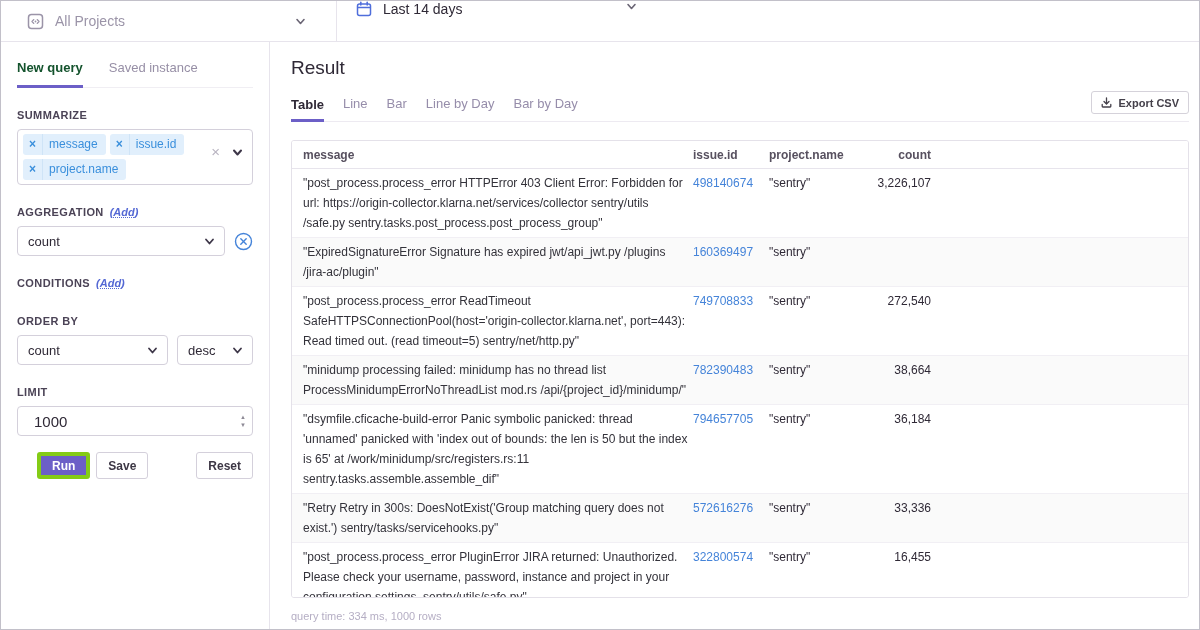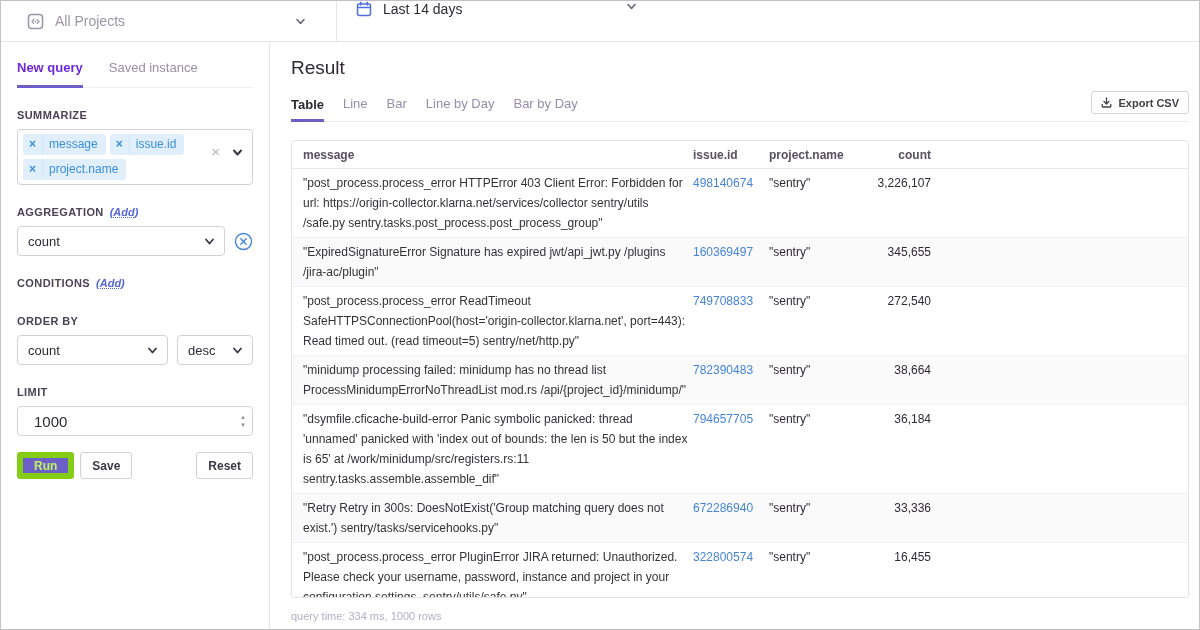--- a/index.html
+++ b/index.html
@@ -17,42 +17,42 @@
   .chev polyline { fill:none; stroke:#6b6675; stroke-width:1.6; stroke-linecap:round; stroke-linejoin:round; }
 
   
   .body-row { flex:1; display:flex; min-height:0; }
   .sidebar { width:269px; min-width:269px; border-right:1px solid #e7e4ec; padding:0 16px; background:#fff; }
   .main { flex:1; padding:0 10px 0 21px; min-width:0; }
 
   
   .sb-tabs { display:flex; gap:26px; padding-top:18px; border-bottom:1px solid #f0eef3; }
   .sb-tab { font-size:13px; color:#978fa6; padding-bottom:10px; cursor:pointer; }
-  .sb-tab.active { color:#6d28d9; font-weight:700; border-bottom:3px solid #6c5fc7; margin-bottom:-1px; }
+  .sb-tab.active { color:#14532d; font-weight:700; border-bottom:3px solid #6c5fc7; margin-bottom:-1px; }
   .sec-label { margin-top:21px; font-size:11px; font-weight:700; color:#4b4356; letter-spacing:.4px; display:flex; align-items:center; gap:6px; }
   .add-link { font-size:11px; font-weight:700; font-style:italic; color:#5468d4; text-decoration:underline dotted; cursor:pointer; letter-spacing:0; }
   .multiselect { margin-top:8px; border:1px solid #d4d0db; border-radius:4px; min-height:46px; padding:4px 52px 4px 5px; position:relative; display:flex; flex-wrap:wrap; gap:4px; align-content:flex-start; background:#fff; }
   .pill { display:inline-flex; background:#e1effc; border-radius:3px; font-size:12px; color:#3a8fdc; overflow:hidden; align-items:stretch; }
   .pill-x { padding:3px 6px 4px; border-right:1px solid #cfe4f7; cursor:pointer; font-weight:700; }
   .pill-label { padding:3px 8px 4px 6px; }
   .ms-clear { position:absolute; right:32px; top:14px; color:#b9b4c1; font-size:15px; line-height:15px; cursor:pointer; }
   .ms-chev { position:absolute; right:9px; top:17px; }
   .ms-chev polyline { stroke:#3d3648; stroke-width:2; }
   .field-row { margin-top:8px; display:flex; align-items:center; gap:9px; }
   .select { flex:1; height:30px; border:1px solid #d4d0db; border-radius:4px; background:#fff; display:flex; align-items:center; justify-content:space-between; padding:0 9px 0 10px; font-size:13px; color:#2f2936; cursor:pointer; }
   .select .chev polyline { stroke:#3d3648; stroke-width:1.8; }
   .select.small { flex:none; width:76px; }
   .circled-x { width:19px; height:19px; flex:none; cursor:pointer; }
   .muted-text { margin-top:10px; font-size:13px; color:#b9b2c3; }
   .limit-wrap { margin-top:8px; position:relative; }
   .limit-input { width:100%; height:30px; border:1px solid #d4d0db; border-radius:4px; padding:0 22px 0 16px; font-size:15px; color:#2f2936; font-family:"Liberation Sans", sans-serif; outline:none; }
   .stepper { position:absolute; right:7px; top:8px; display:flex; flex-direction:column; gap:2px; color:#8e8a96; font-size:6px; line-height:6px; cursor:pointer; }
   .btn-row { margin-top:16px; display:flex; gap:6px; align-items:center; }
   .btn { height:27px; padding:0 11px; border-radius:3px; font-size:12px; font-weight:700; display:inline-flex; align-items:center; cursor:pointer; font-family:"Liberation Sans", sans-serif; }
-  .btn-primary { background:#6c5fc7; border:6px solid #84cc16; color:#bef264; }
+  .btn-primary { background:#6c5fc7; border:4px solid #84cc16; color:#ffffff;margin-left:20px; }
   .btn-default { background:#fff; border:1px solid #d4d0db; color:#3d3745; }
   .btn-reset { margin-left:auto; }
 
   
   .page-title { margin-top:15px; font-size:19px; font-weight:400; color:#2f2936; }
   .mtabs-row { margin-top:12px; display:flex; align-items:flex-end; border-bottom:1px solid #edeaf1; }
   .mtab { font-size:13px; color:#968daa; padding-bottom:10px; margin-right:19px; cursor:pointer; white-space:nowrap; }
   .mtab.active { color:#2f2936; font-weight:700; padding-bottom:7px; border-bottom:3px solid #6c5fc7; margin-bottom:-1px; }
   .export-btn { margin-left:auto; margin-bottom:7px; height:23px; padding:0 9px; background:#fff; border:1px solid #d5d2da; border-radius:3px; display:inline-flex; align-items:center; gap:6px; font-size:11px; font-weight:700; color:#44404a; cursor:pointer; white-space:nowrap; }
 
@@ -224,21 +224,20 @@
               <div class="td-msg">"post_process.process_error HTTPError 403 Client Error: Forbidden for url: https://origin-collector.klarna.net/services/collector sentry/utils /safe.py sentry.tasks.post_process.post_process_group"</div>
               <div class="td-id"><span>498140674</span></div>
               <div class="td-proj">"sentry"</div>
               <div class="td-count">3,226,107</div>
               <div></div>
             </div>
             <div class="tgrid trow">
               <div class="td-msg">"ExpiredSignatureError Signature has expired jwt/api_jwt.py /plugins /jira-ac/plugin"</div>
               <div class="td-id"><span>160369497</span></div>
               <div class="td-proj">"sentry"</div>
-              <div class="td-count">345,655</div>
               <div></div>
             </div>
             <div class="tgrid trow">
               <div class="td-msg">"post_process.process_error ReadTimeout SafeHTTPSConnectionPool(host='origin-collector.klarna.net', port=443): Read timed out. (read timeout=5) sentry/net/http.py"</div>
               <div class="td-id"><span>749708833</span></div>
               <div class="td-proj">"sentry"</div>
               <div class="td-count">272,540</div>
               <div></div>
             </div>
             <div class="tgrid trow">
@@ -250,21 +249,21 @@
             </div>
             <div class="tgrid trow">
               <div class="td-msg">"dsymfile.cficache-build-error Panic symbolic panicked: thread 'unnamed' panicked with 'index out of bounds: the len is 50 but the index is 65' at /work/minidump/src/registers.rs:11 sentry.tasks.assemble.assemble_dif"</div>
               <div class="td-id"><span>794657705</span></div>
               <div class="td-proj">"sentry"</div>
               <div class="td-count">36,184</div>
               <div></div>
             </div>
             <div class="tgrid trow">
               <div class="td-msg">"Retry Retry in 300s: DoesNotExist('Group matching query does not exist.') sentry/tasks/servicehooks.py"</div>
-              <div class="td-id"><span>672286940</span></div>
+              <div class="td-id"><span>572616276</span></div>
               <div class="td-proj">"sentry"</div>
               <div class="td-count">33,336</div>
               <div></div>
             </div>
             <div class="tgrid trow">
               <div class="td-msg">"post_process.process_error PluginError JIRA returned: Unauthorized. Please check your username, password, instance and project in your configuration settings. sentry/utils/safe.py"</div>
               <div class="td-id"><span>322800574</span></div>
               <div class="td-proj">"sentry"</div>
               <div class="td-count">16,455</div>
               <div></div>

